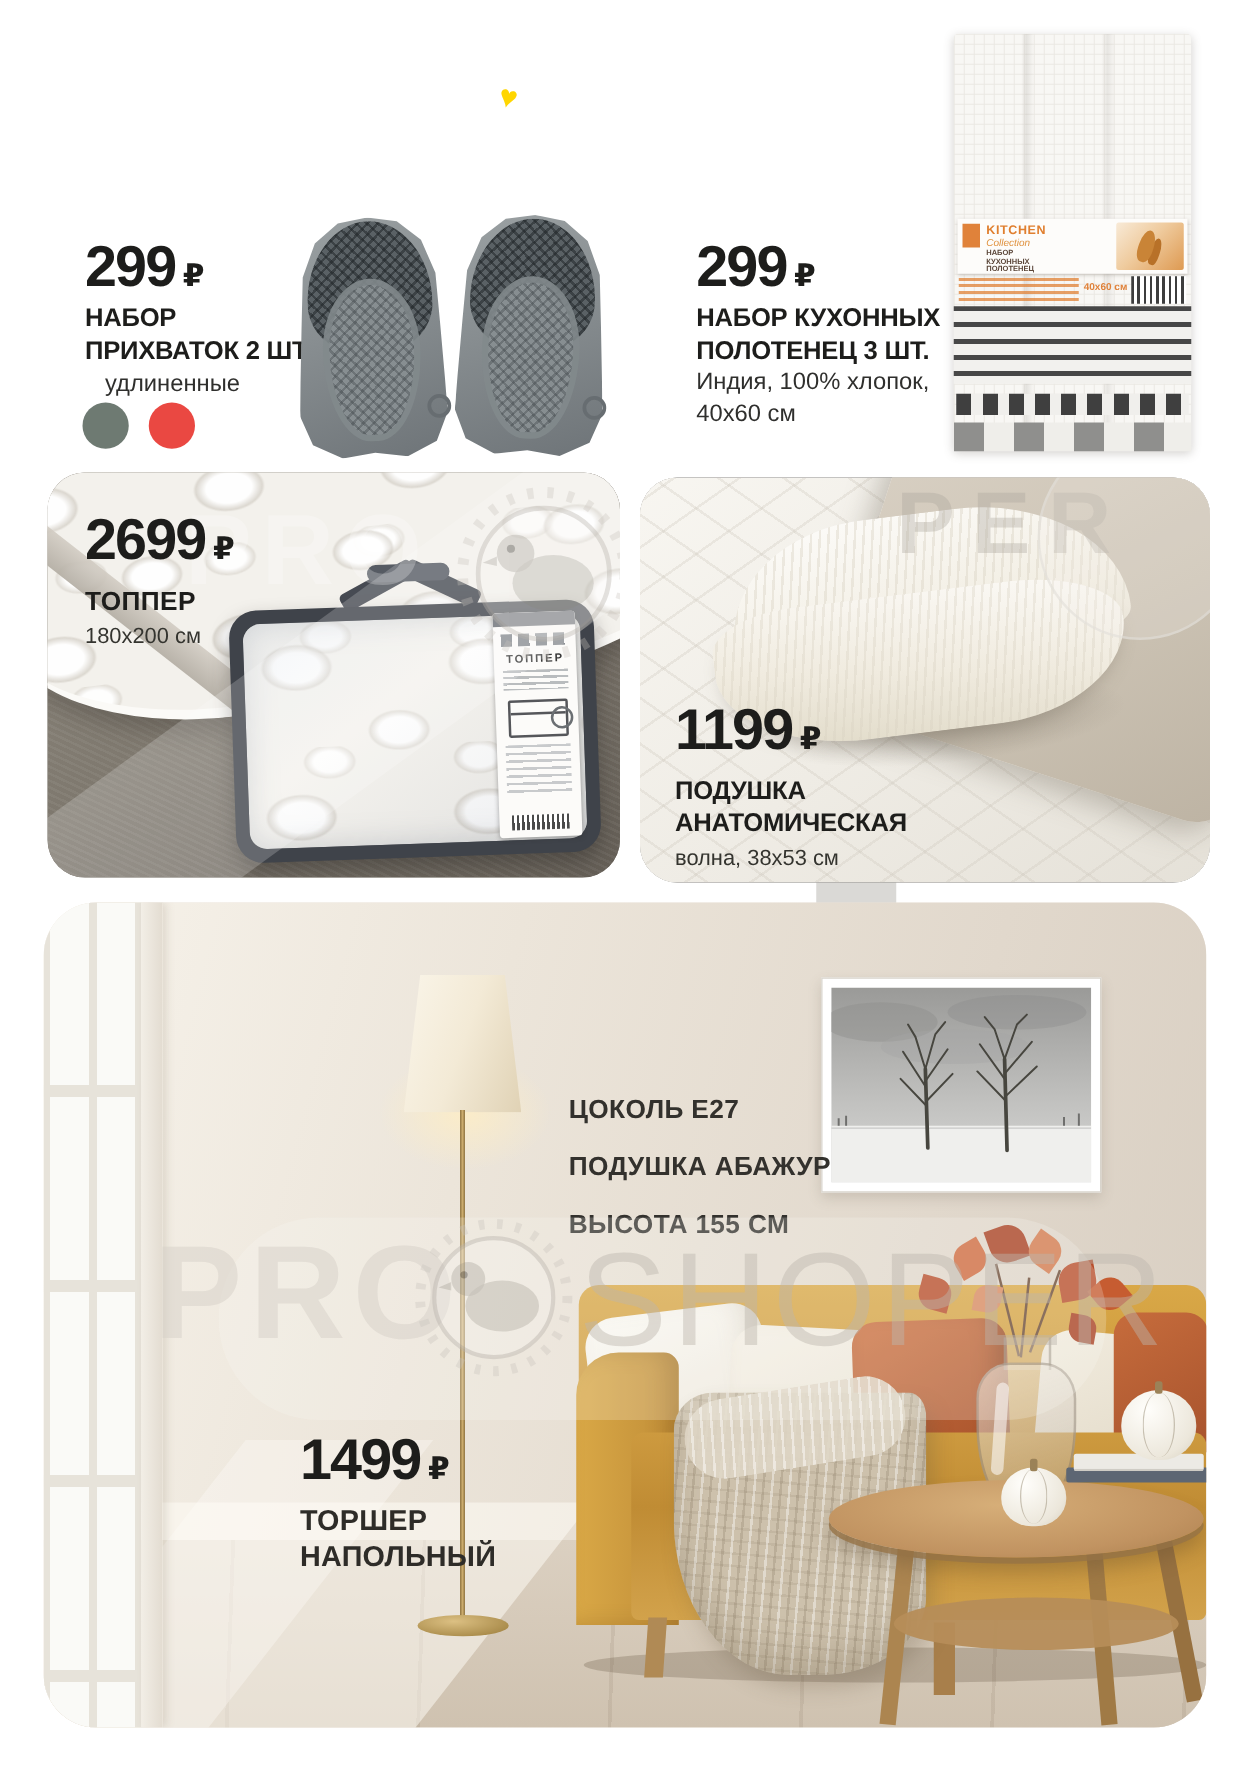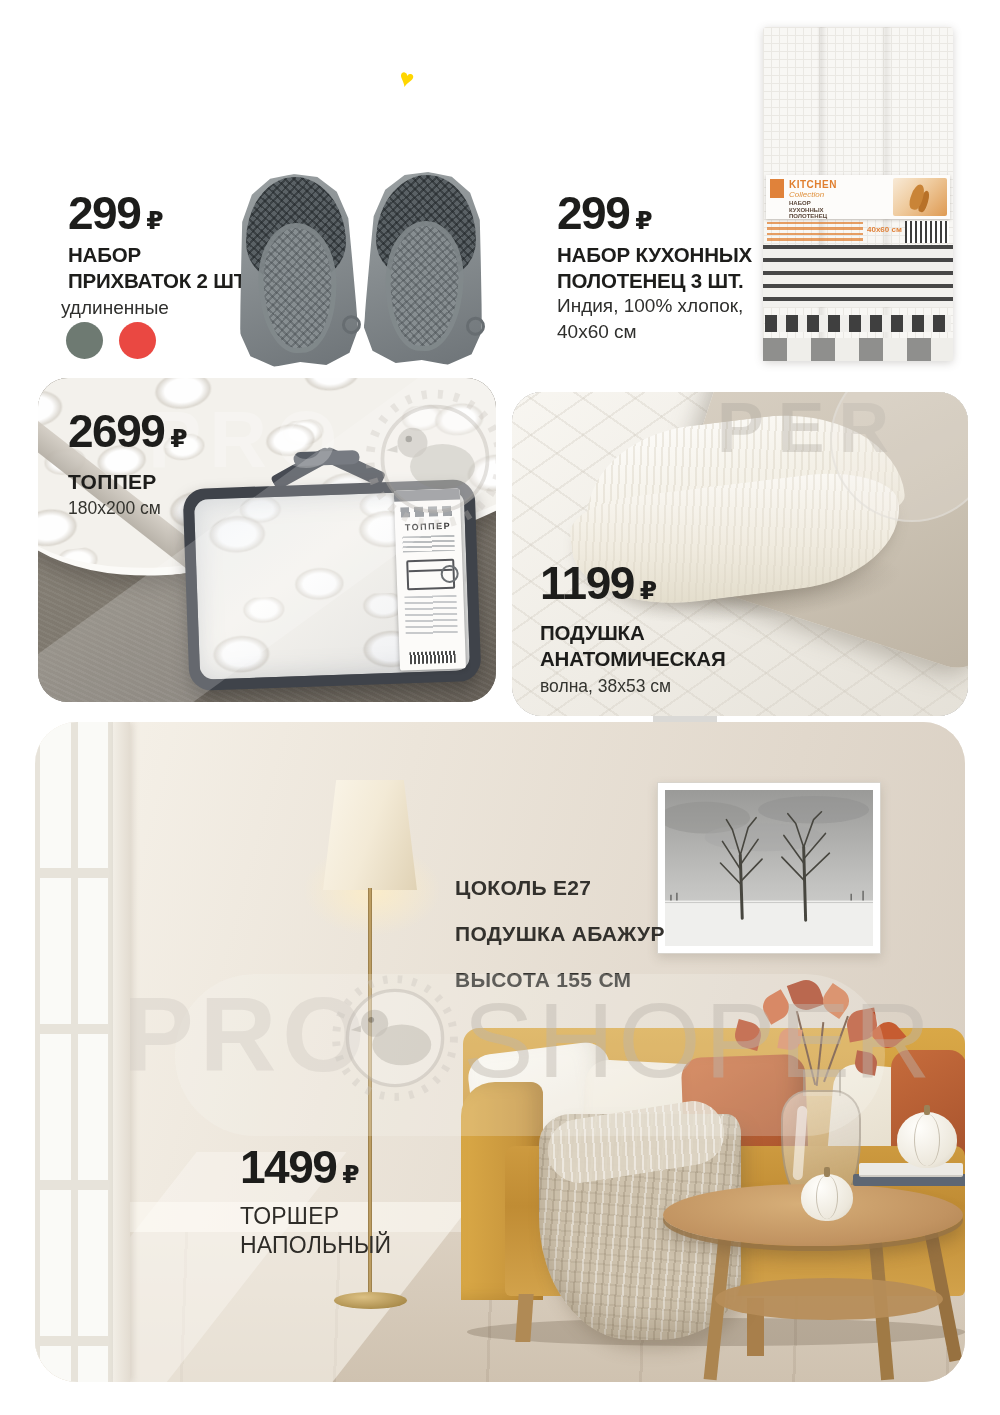--- a/index.html
+++ b/index.html
@@ -15,21 +15,21 @@
 
   
   .price { font-weight:900; font-size:46px; letter-spacing:-1.5px; color:#1d1d1b; white-space:nowrap; }
   .price .rub { font-size:25px; font-weight:800; margin-left:6px; letter-spacing:0; }
   .ptitle { font-weight:800; font-size:20.5px; line-height:26px; letter-spacing:-0.2px; color:#1d1d1b; }
   .psub { font-weight:400; font-size:19px; line-height:26px; color:#2f2f2d; }
 
   
   .p1-price { left:68px; top:186px; }
   .p1-title { left:68px; top:242px; }
-  .p1-sub   { left:61px; top:295px; }
+  .p1-sub   { left:84px; top:295px; }
   .p1-swatches { left:66px; top:322px; display:flex; gap:16px; }
   .swatch { width:37px; height:37px; border-radius:50%; display:inline-block; }
 
   .mitts { left:238px; top:172px; width:250px; height:198px; }
   .mitt { position:absolute; width:118px; height:192px; }
   .m-left { left:0; top:2px; transform:rotate(-2deg); }
   .m-right { left:128px; top:0; transform:rotate(2deg); }
   .mitt-body { position:absolute; inset:0;
     clip-path:polygon(50% 0%,70% 2%,86% 10%,95% 24%,97% 45%,99% 68%,100% 82%,92% 94%,72% 100%,50% 98%,28% 100%,8% 94%,0% 82%,1% 68%,3% 45%,5% 24%,14% 10%,30% 2%);
     background:linear-gradient(160deg,#9ba1a3 0%,#878d90 45%,#6e7478 100%); }
@@ -133,21 +133,21 @@
   .tc-price { position:relative; }
   .tc-name { margin-top:12px; font-size:21px; font-weight:800; letter-spacing:.3px; }
   .tc-size { margin-top:4px; font-size:17.5px; font-weight:400; color:#34342f; }
 
   .wm-band { position:absolute; left:-80px; top:100px; width:150%; height:130px;
     background:rgba(255,255,255,.20); transform:rotate(-36deg); z-index:5; }
   .wm-pro-mid { position:absolute; left:110px; top:16px; font-size:80px; font-weight:700;
     color:rgba(255,255,255,.25); letter-spacing:8px; z-index:5; }
   .wm-logo-mid { position:absolute; right:-14px; top:6px; width:150px; height:150px; opacity:.55; z-index:5; }
 
-  .card-pillow { left:512px; top:392px; width:456px; height:324px; background:#404040; }
+  .card-pillow { left:512px; top:382px; width:456px; height:324px; background:#404040; }
   .pc-mattress { position:absolute; inset:0; background-color:#f2f0ea;
     background-image:
       repeating-linear-gradient(35deg, rgba(205,199,188,.3) 0 2px, transparent 2px 30px),
       repeating-linear-gradient(-35deg, rgba(205,199,188,.3) 0 2px, transparent 2px 30px),
       linear-gradient(140deg,#f8f6f1 0%,#efece5 50%,#e5e1d8 100%); }
   .pc-headboard { position:absolute; right:-70px; top:-90px; width:340px; height:330px;
     background:linear-gradient(135deg,#ddd5c9 0%,#cbc2b3 60%,#bdb3a3 100%);
     transform:rotate(18deg); border-radius:34px; box-shadow:-8px 10px 22px rgba(110,100,85,.35); }
   .pil-shadow { position:absolute; left:95px; top:160px; width:300px; height:70px;
     background:radial-gradient(ellipse, rgba(105,98,86,.38), transparent 68%); transform:rotate(-6deg); }
@@ -270,21 +270,21 @@
     border-radius:2px; border-bottom:2px solid #cfccc5; }
   .pump { position:absolute; border-radius:50% 50% 47% 47%;
     background:radial-gradient(circle at 35% 28%, #fffefb, #ece7db 70%, #d6cfbf); }
   .pump-line { position:absolute; left:29%; top:3%; width:42%; height:93%; border-radius:50%;
     border-left:1.5px solid rgba(160,150,128,.55); border-right:1.5px solid rgba(160,150,128,.55); box-sizing:border-box; }
   .pump-stem { position:absolute; left:45%; top:-7px; width:6px; height:10px; background:#9b8258; border-radius:2px; }
   .pump1 { left:862px; top:390px; width:60px; height:56px; }
   .pump2 { left:766px; top:452px; width:52px; height:47px; }
 
   .room-price { left:240px; top:1140px; z-index:8; }
-  .room-title { left:240px; top:1202px; z-index:8; font-weight:400; font-size:23px; line-height:29px;
+  .room-title { left:240px; top:1202px; z-index:8; font-weight:700; font-size:23px; line-height:29px;
     letter-spacing:.2px; color:#2e2c28; }
 
   .wm-band-room { position:absolute; left:140px; top:252px; width:710px; height:162px;
     background:rgba(252,250,247,.22); border-radius:80px; z-index:7; }
   .wm-pro-room { position:absolute; left:88px; top:252px; font-size:106px; font-weight:700;
     color:rgba(214,208,200,.5); letter-spacing:6px; z-index:7; }
   .wm-shoper-room { position:absolute; left:428px; top:258px; font-size:106px; font-weight:400;
     color:rgba(188,181,172,.45); letter-spacing:4px; z-index:7; }
   .wm-logo-room { position:absolute; left:292px; top:248px; width:136px; height:136px; opacity:.6; z-index:7; }
 </style>

